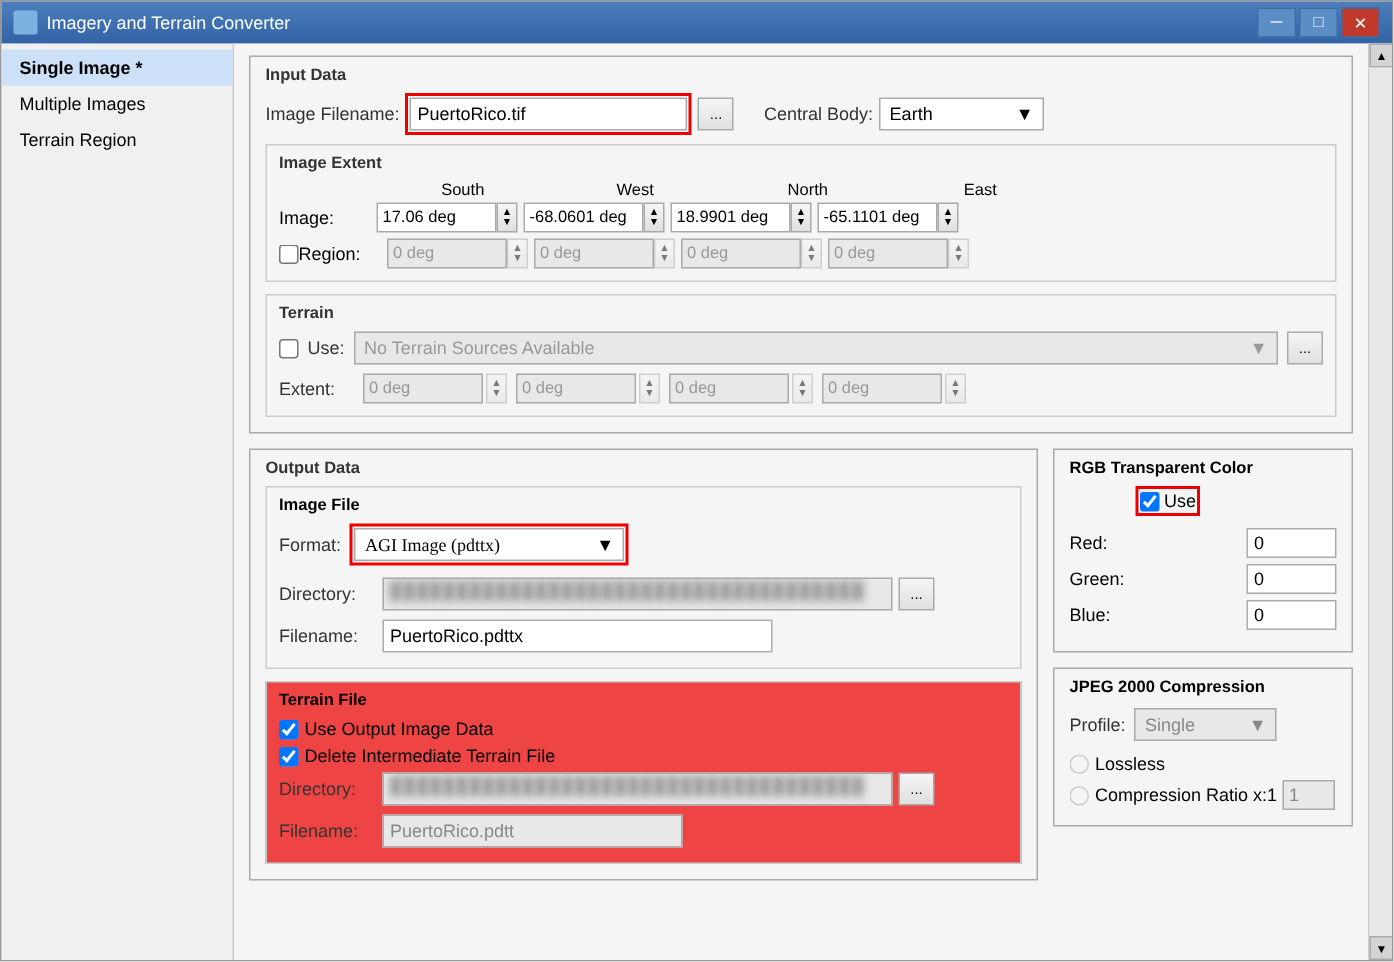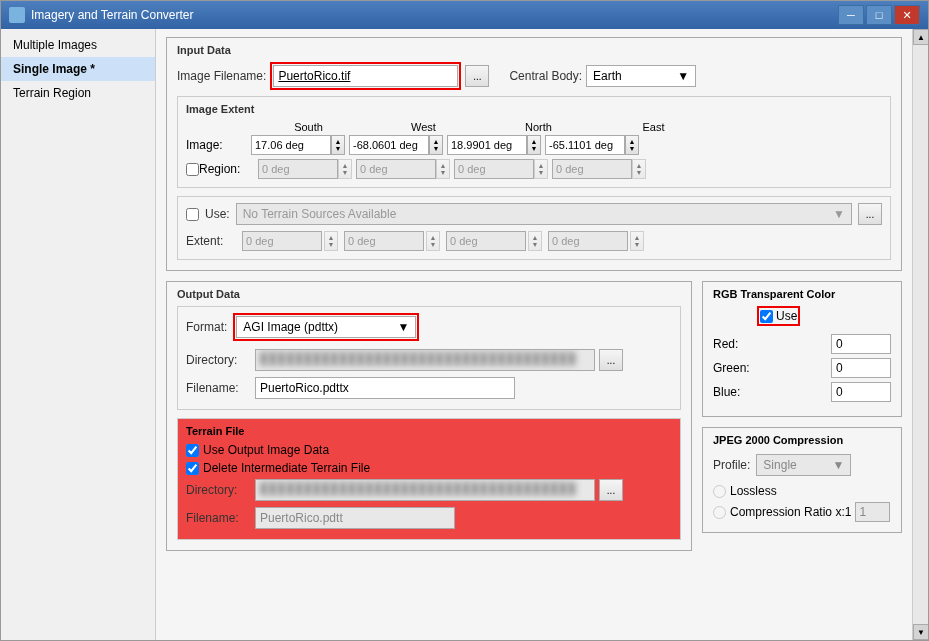--- a/index.html
+++ b/index.html
@@ -134,21 +134,20 @@
     }
     .text-input {
       border: 1px solid #aaa;
       background: white;
       padding: 2px 4px;
       font-size: 12px;
       height: 22px;
     }
     .text-input.filename-input {
       width: 185px;
-      text-decoration: underline;
     }
     .browse-btn {
       width: 24px;
       height: 22px;
       background: linear-gradient(to bottom, #f5f5f5, #e0e0e0);
       border: 1px solid #aaa;
       cursor: pointer;
       display: flex;
       align-items: center;
       justify-content: center;
@@ -255,20 +254,21 @@
     }
     .format-row {
       display: flex;
       align-items: center;
       gap: 6px;
       margin-bottom: 8px;
     }
     .format-select-wrapper {
       border: 2px solid #e00;
       padding: 1px;
+      font-family: Liberation Serif, serif;
     }
     .dir-row {
       display: flex;
       align-items: center;
       gap: 4px;
       margin-bottom: 6px;
     }
     .dir-input {
       width: 340px;
       border: 1px solid #aaa;
@@ -331,25 +331,25 @@
     <div class="title-controls">
       <button class="title-btn">─</button>
       <button class="title-btn">□</button>
       <button class="title-btn close">✕</button>
     </div>
   </div>
 
   <div class="window-body">
 
     <div class="sidebar">
+      <div class="sidebar-item active">
+        <span>Single Image *</span>
+      </div>
       <div class="sidebar-item">
         <span>Multiple Images</span>
-      </div>
-      <div class="sidebar-item active">
-        <span>Single Image *</span>
       </div>
       <div class="sidebar-item">
         <span>Terrain Region</span>
       </div>
     </div>
 
     <div class="main-content">
 
       <div class="section-box">
         <div class="section-label">Input Data</div>
@@ -439,20 +439,21 @@
               <input type="text" class="deg-input disabled" value="0 deg" style="">
               <div class="spin-btn" style="opacity:0.5;">
                   <span>▲</span>
                   <span>▼</span>
                 </div>
             </div>
           </div>
         </div>
 
         <div style="border: 1px solid #ccc; padding: 6px 8px 8px; background: #f5f5f5; margin-top: 8px;">
+          <div class="section-label">Terrain</div>
           <div style="display:flex; align-items:center; margin-bottom:6px; gap:6px;">
             <input type="checkbox" class="checkbox-input" style="">
             <span class="field-label">Use:</span>
             <div style="flex:1; height:22px; border:1px solid #aaa; background:#e8e8e8; display:flex; align-items:center; padding:2px 6px; color:#999; justify-content:space-between;">
               <span>No Terrain Sources Available</span>
               <span>▼</span>
             </div>
             <button class="browse-btn">...</button>
           </div>
           <div style="display:flex; align-items:center; gap:6px;">
@@ -488,20 +489,21 @@
           </div>
         </div>
       </div>
 
       <div style="display:flex; gap:10px; margin-bottom:10px;">
 
         <div style="flex:1;">
           <div class="output-section">
             <div class="section-label">Output Data</div>
             <div style="border: 1px solid #ccc; padding: 6px 8px 10px; background: #f5f5f5;">
+              <div style="font-size:11px; font-weight:bold; margin-bottom:6px;">Image File</div>
               <div class="format-row">
                 <span class="field-label">Format:</span>
                 <div class="format-select-wrapper">
                   <div style="width:180px; height:22px; border:1px solid #aaa; background:white; display:flex; align-items:center; padding:2px 6px; justify-content:space-between; cursor:pointer;">
                     <span>AGI Image (pdttx)</span>
                     <span>▼</span>
                   </div>
                 </div>
               </div>
               <div class="dir-row">

